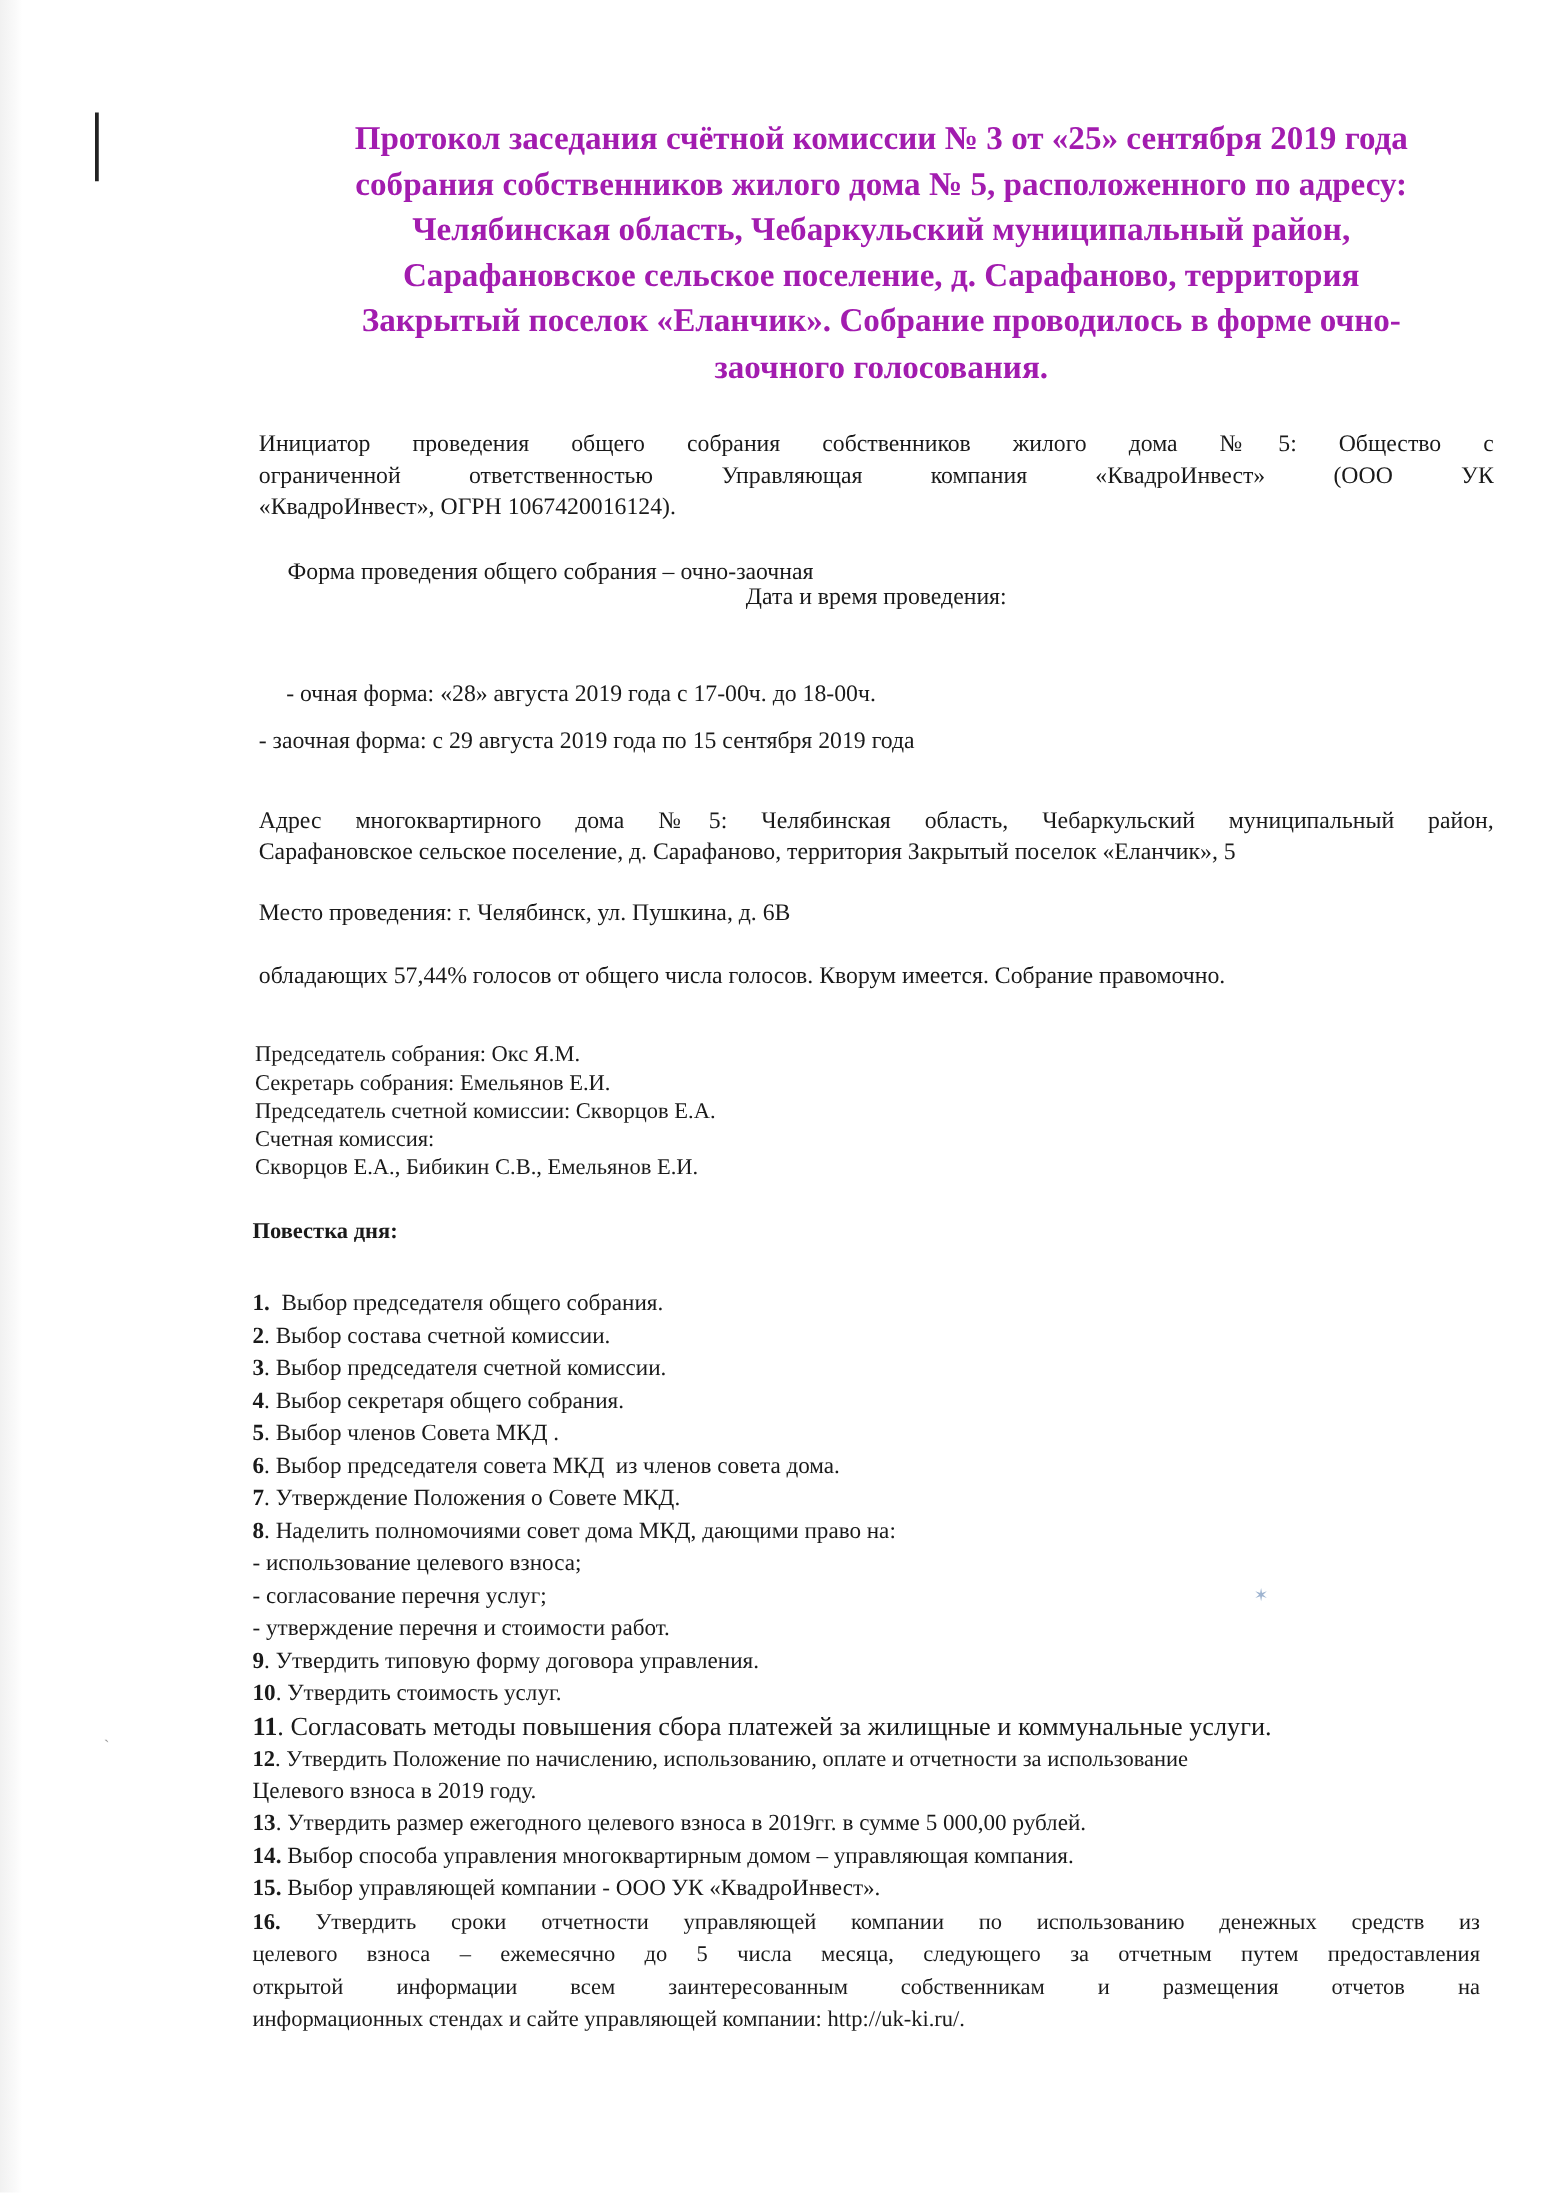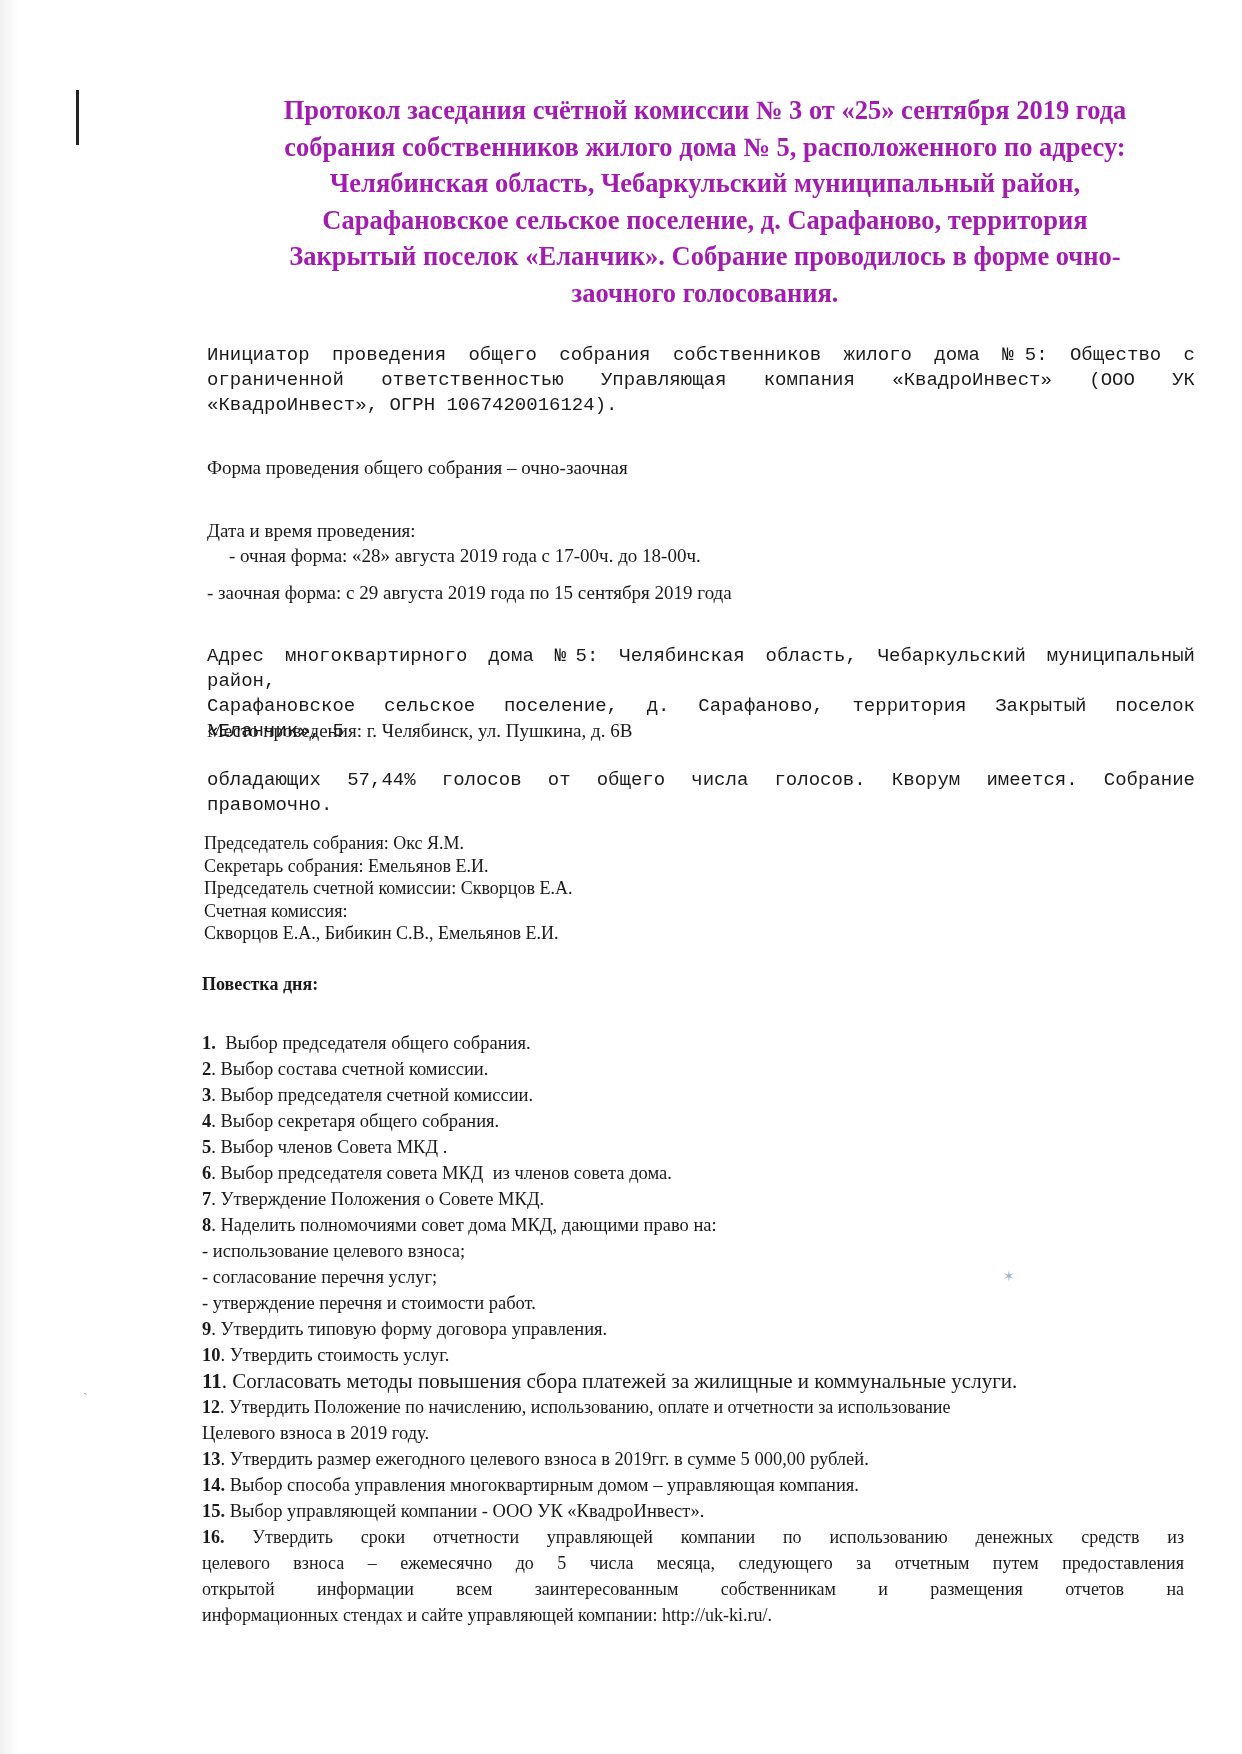--- a/index.html
+++ b/index.html
@@ -24,21 +24,21 @@
       text-align: center;
       font-weight: bold;
       font-size: 26.5px;
       line-height: 36.5px;
       font-family: "Liberation Serif", serif;
       color: #a21caf;
     }
     .title span { display: block; white-space: nowrap; }
     .block { position: absolute; left: 207px; width: 988px; font-size: 19px; line-height: 25px; }
     .justify { text-align: justify; text-align-last: left; }
-    .justify span.line { display: block; text-align: justify; text-align-last: justify; font-family: Liberation Mono, monospace; }
+    .justify span.line { display: block; text-align: justify; text-align-last: justify; }
     .justify span.line.last { text-align-last: left; }
     .small { font-size: 18px; line-height: 22.5px; }
     .agenda-head { font-weight: bold; font-size: 18px; }
     .agenda { position: absolute; left: 202px; width: 1000px; font-size: 18.5px; line-height: 26px; }
     .agenda .item { white-space: nowrap; }
     .agenda .num { font-weight: bold; }
     .agenda .sub { white-space: nowrap; }
     .agenda .wrap { white-space: normal; }
     .agenda .jline { display: block; text-align: justify; text-align-last: justify; }
     .agenda .jline.last { text-align-last: left; }
@@ -58,23 +58,23 @@
   <span>Закрытый поселок «Еланчик». Собрание проводилось в форме очно-</span>
   <span>заочного голосования.</span>
 </div>
 
 <div class="block justify" style="top:343px;">
   <span class="line">Инициатор проведения общего собрания собственников жилого дома №5: Общество с</span>
   <span class="line">ограниченной ответственностью Управляющая компания «КвадроИнвест» (ООО УК</span>
   <span class="line last">«КвадроИнвест», ОГРН 1067420016124).</span>
 </div>
 
-<div class="block" style="top:455px;">Форма проведения общего собрания – очно-заочная</div>
+<div class="block" style="top:445px;margin-left:23px;">Форма проведения общего собрания – очно-заочная</div>
 
-<div class="block" style="top:518px;">Дата и время проведения:</div>
+<div class="block" style="top:465px;text-align:center;">Дата и время проведения:</div>
 <div class="block" style="top:543px;margin-left:22px;">- очная форма:  «28» августа 2019 года с 17-00ч. до 18-00ч.</div>
 <div class="block" style="top:580px;">- заочная форма: с 29 августа 2019 года по 15 сентября 2019 года</div>
 
 <div class="block justify" style="top:644px;">
   <span class="line">Адрес многоквартирного дома №5: Челябинская область, Чебаркульский муниципальный район,</span>
   <span class="line last">Сарафановское сельское поселение, д. Сарафаново, территория Закрытый поселок «Еланчик», 5</span>
 </div>
 
 <div class="block" style="top:718px;">Место проведения: г. Челябинск, ул. Пушкина, д. 6В</div>
 

